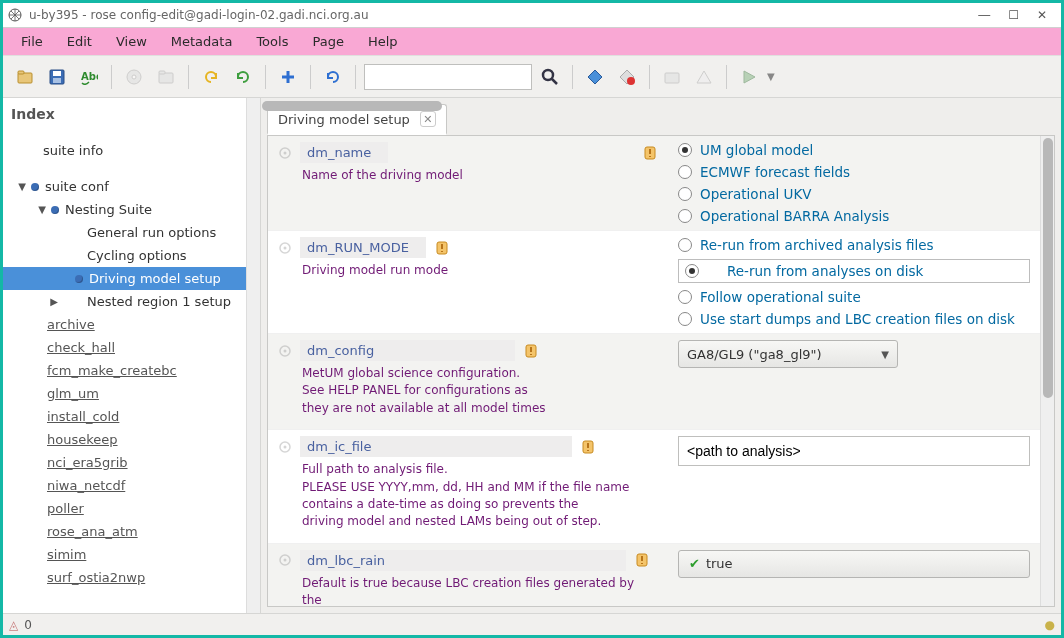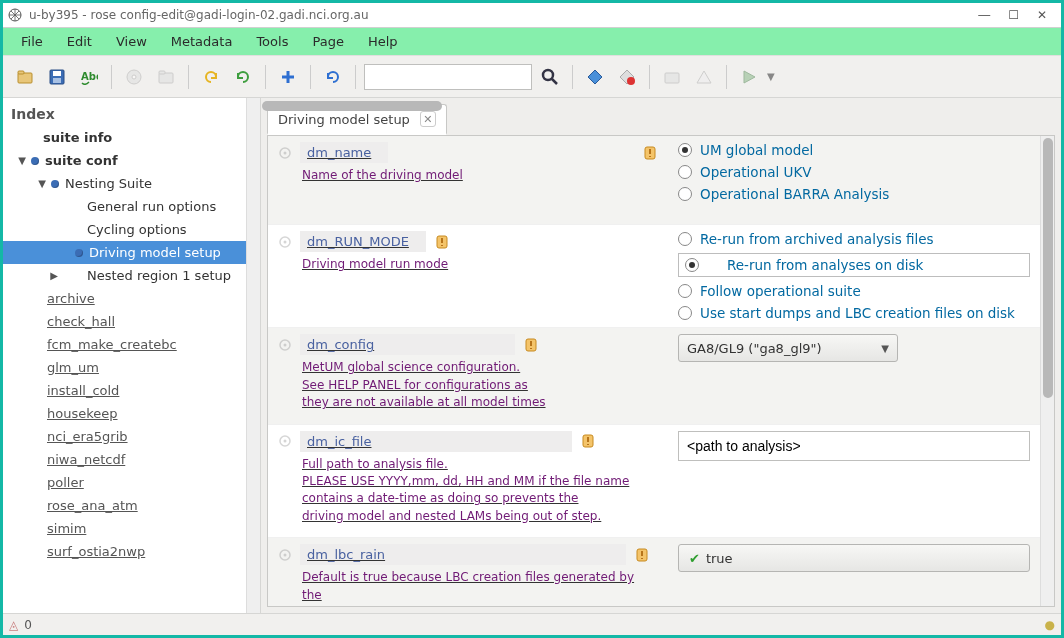--- a/index.html
+++ b/index.html
@@ -2,51 +2,51 @@
 <html><head>
 <meta charset="utf-8">
 <style>
   * { box-sizing: border-box; }
   html, body { margin: 0; padding: 0; font-family: "Segoe UI", "DejaVu Sans", sans-serif; font-size: 13px; color: #333; background: #fff; height: 100%; }
   .window { width: 1064px; height: 638px; display: flex; flex-direction: column; border: 3px solid #14b8a6; background: #f7f7f5; position: relative; }
   .titlebar { height: 25px; background: #fff; border-bottom: 1px solid #d0d0d0; display: flex; align-items: center; padding: 0 4px; font-size: 12px; color: #666; }
   .titlebar .app-icon { width: 16px; height: 16px; margin-right: 6px; display:flex; align-items:center; justify-content:center;}
   .titlebar-controls { margin-left: auto; display: flex; gap: 18px; padding-right: 10px; color: #555; }
   .titlebar-controls span { cursor: pointer; font-family: "Segoe UI Symbol", sans-serif; }
-  .menubar { height: 28px; background: #86efac; display: flex; align-items: center; padding: 8px 6px; border-bottom: 1px solid #e0e0de; }
+  .menubar { height: 28px; background: #f9a8d4; display: flex; align-items: center; padding: 8px 6px; border-bottom: 1px solid #e0e0de; }
   .menubar > div { padding: 4px 12px; cursor: pointer; color: #2b2b2b; }
   .toolbar { height: 42px; background: #f1f0ee; border-bottom: 1px solid #d6d6d4; display: flex; align-items: center; padding: 0 8px; gap: 4px; }
   .tb-btn { width: 28px; height: 28px; display: flex; align-items: center; justify-content: center; border-radius: 3px; cursor: pointer; }
   .tb-sep { width: 1px; height: 24px; background: #ccc; margin: 0 4px; }
   .tb-search { width: 168px; height: 26px; border: 1px solid #bfbfbd; background: #fff; padding: 2px 4px; }
   .main { flex: 1; display: flex; min-height: 0; }
   .sidebar { width: 258px; background: #fff; border-right: 1px solid #d6d6d4; display: flex; flex-direction: row; position:relative; }
   .sidebar-inner { flex:1; overflow:hidden; }
   .index-title { font-weight: bold; color: #555; padding: 8px 8px 4px 8px; font-size: 14px; }
   .tree-row { display: flex; align-items: center; height: 23px; padding-left: 6px; cursor: pointer; white-space: nowrap; }
   .tree-row.selected { background: #4a90d9; color: #fff; }
-  .tree-row.bold { font-weight: bold; }
+  .tree-row.bold { font-weight: normal; margin-top: 13px; }
   .tree-row.underline > .label { text-decoration: underline; color: #555; }
   .expander { width: 14px; text-align: center; color: #555; font-size: 10px; }
   .dot { width: 8px; height: 8px; background: #3b6db5; border-radius: 50%; margin: 0 6px 0 2px; flex: none; box-shadow: inset -1px -1px 0 rgba(0,0,0,.2);}
   .spacer { display:inline-block; }
   .sidebar-hscroll { height: 14px; background: #efefef; border-top:1px solid #ddd; position:relative;}
   .sidebar-hscroll .thumb{ position:absolute; left:2px; top:2px; height:10px; width:180px; background:#b8b8b8; border-radius:5px;}
   .side-vscroll { width:14px; background:#efefef; border-left:1px solid #ddd;}
   .content { flex: 1; display: flex; flex-direction: column; background: #efeeec; min-width: 0; }
   .tab-strip { display: flex; align-items: flex-end; padding: 6px 6px 0 6px; background: #efeeec; }
   .tab { background: #fff; border: 1px solid #c8c8c6; border-bottom: 2px solid #fff; padding: 6px 10px; display: flex; align-items: center; gap: 10px; font-size: 13px; color: #444; border-radius: 3px 3px 0 0; }
   .tab .close { color: #888; cursor: pointer; font-weight: bold; border:1px solid #ccc; border-radius:3px; width:16px; height:16px; display:flex; align-items:center; justify-content:center; font-size:11px;}
   .panel-wrap { flex: 1; display:flex; min-height:0; padding: 0 6px 6px 6px; }
   .panel { flex: 1; background: #fff; border: 1px solid #c8c8c6; overflow: hidden; display: flex; }
   .panel-scroll { flex:1; overflow:hidden; }
   .panel-vscroll { width:14px; background:#efefef; border-left:1px solid #ddd; position:relative;}
   .panel-vscroll .thumb{ position:absolute; top:2px; left:2px; width:10px; height:260px; background:#b8b8b8; border-radius:5px;}
   .field-row { display: flex; border-bottom: 1px solid #f0f0f0; }
-  .field-left { width: 400px; padding: 6px 10px 12px 10px; display: flex; flex-direction: column; text-decoration: underline; }
+  .field-left { width: 400px; padding: 6px 10px 12px 10px; display: flex; flex-direction: column; }
   .field-right { flex: 1; padding: 6px 10px; display: flex; flex-direction: column; gap: 6px; }
   .field-header { display: flex; align-items: center; gap: 8px; }
   .gear { width: 14px; height: 14px; opacity:.4; }
   .field-name { background: #eeeded; color: #4961a0; padding: 2px 16px 2px 6px; border:1px solid #eeeded; font-size:13px;}
   .flag { width: 16px; height: 16px; }
   .field-desc { font-size: 12px; color: #701a75; padding: 4px 2px 0 24px; line-height: 1.45; }
   .shade { background:#f3f3f1; }
   .radio-row { display: flex; align-items: center; gap: 8px; cursor: pointer; font-size: 13.5px; color:#0369a1;}
   .radio { width: 14px; height: 14px; border: 1px solid #888; border-radius: 50%; display: flex; align-items: center; justify-content: center; background:#fff;}
   .radio.checked::after { content: ""; width: 6px; height: 6px; background: #333; border-radius: 50%; }
@@ -321,20 +321,24 @@
             </div>
             <div class="field-desc">Name of the driving model</div>
           </div>
           <div class="field-right shade" id="opts-dm-name">
                   <div class="radio-row">
                     <span class="radio checked"></span>
                     <span>UM global model</span>
                   </div>
                   <div class="radio-row">
                     <span class="radio"></span>
+                    <span>ECMWF forecast fields</span>
+                  </div>
+                  <div class="radio-row">
+                    <span class="radio"></span>
                     <span>Operational UKV</span>
                   </div>
                   <div class="radio-row">
                     <span class="radio"></span>
                     <span>Operational BARRA Analysis</span>
                   </div>
                 </div>
         </div>
 
         <div class="field-row">

